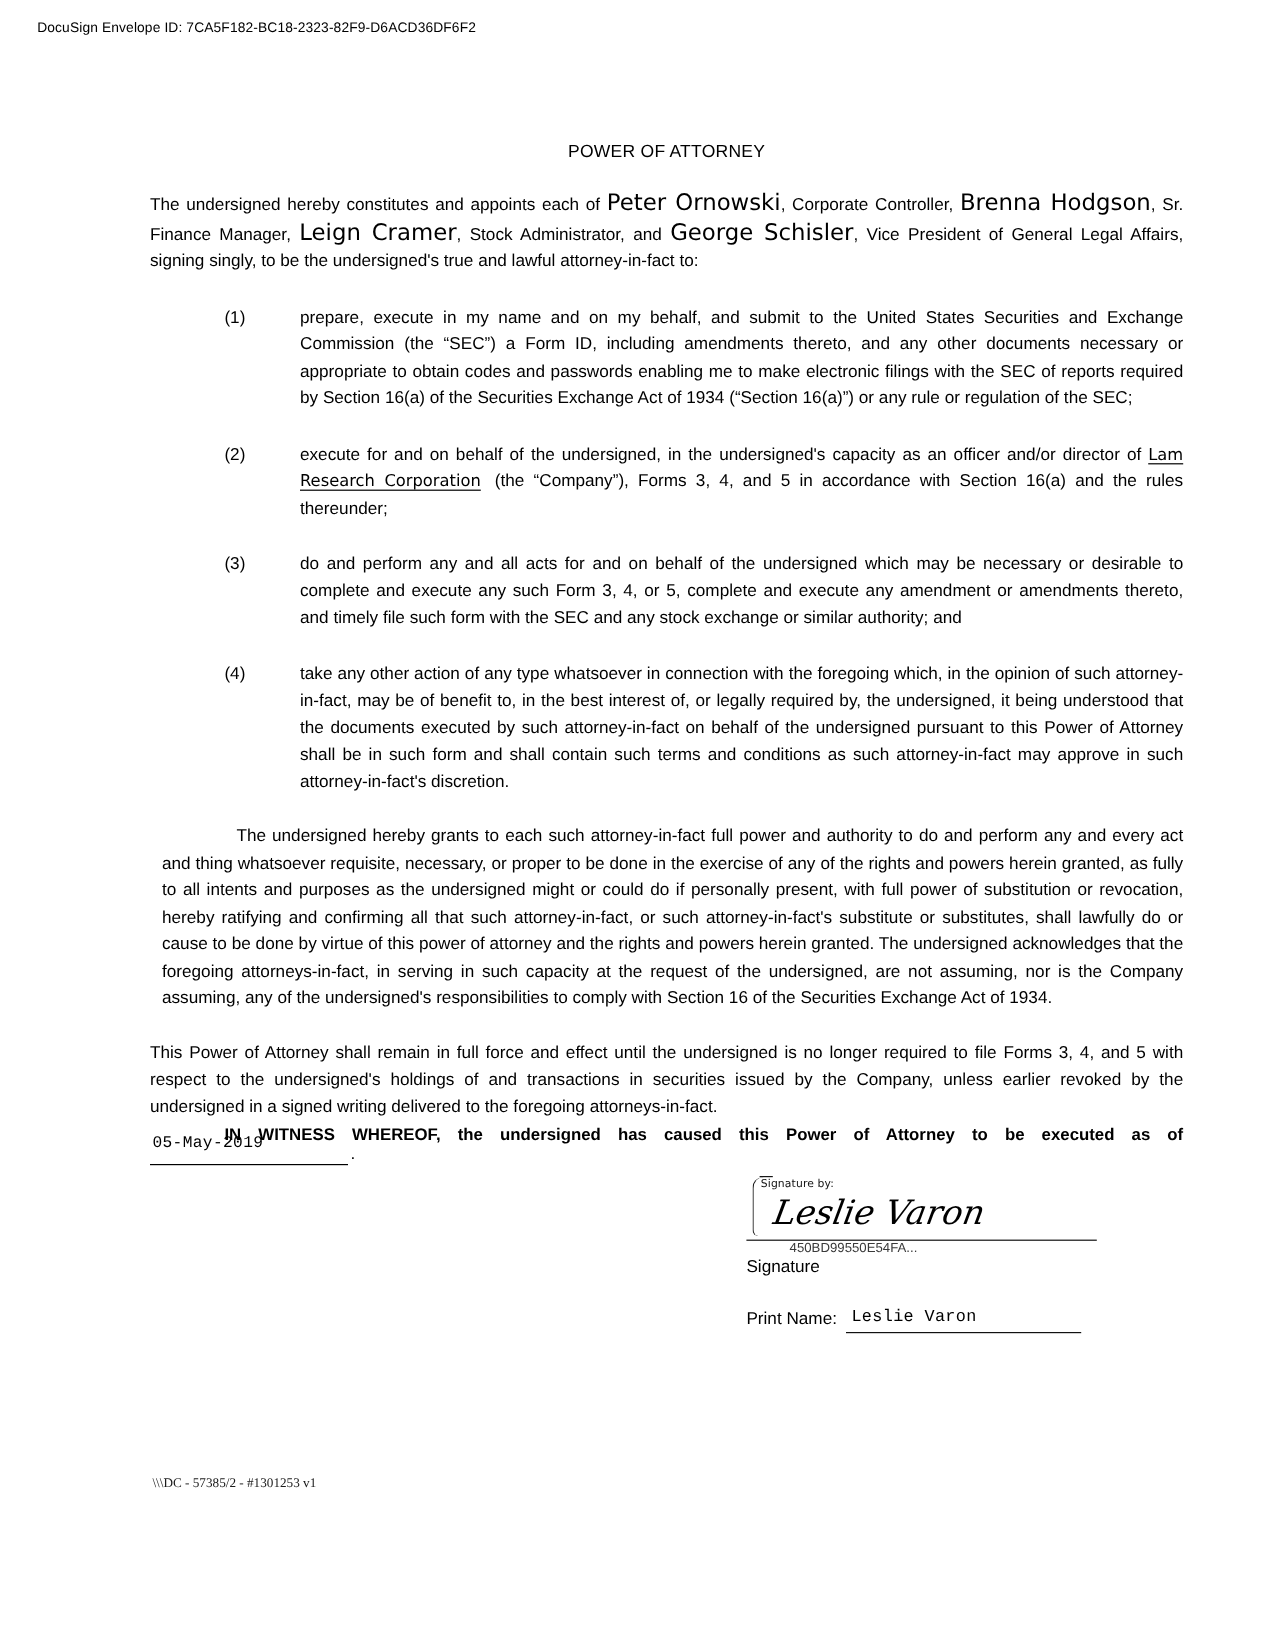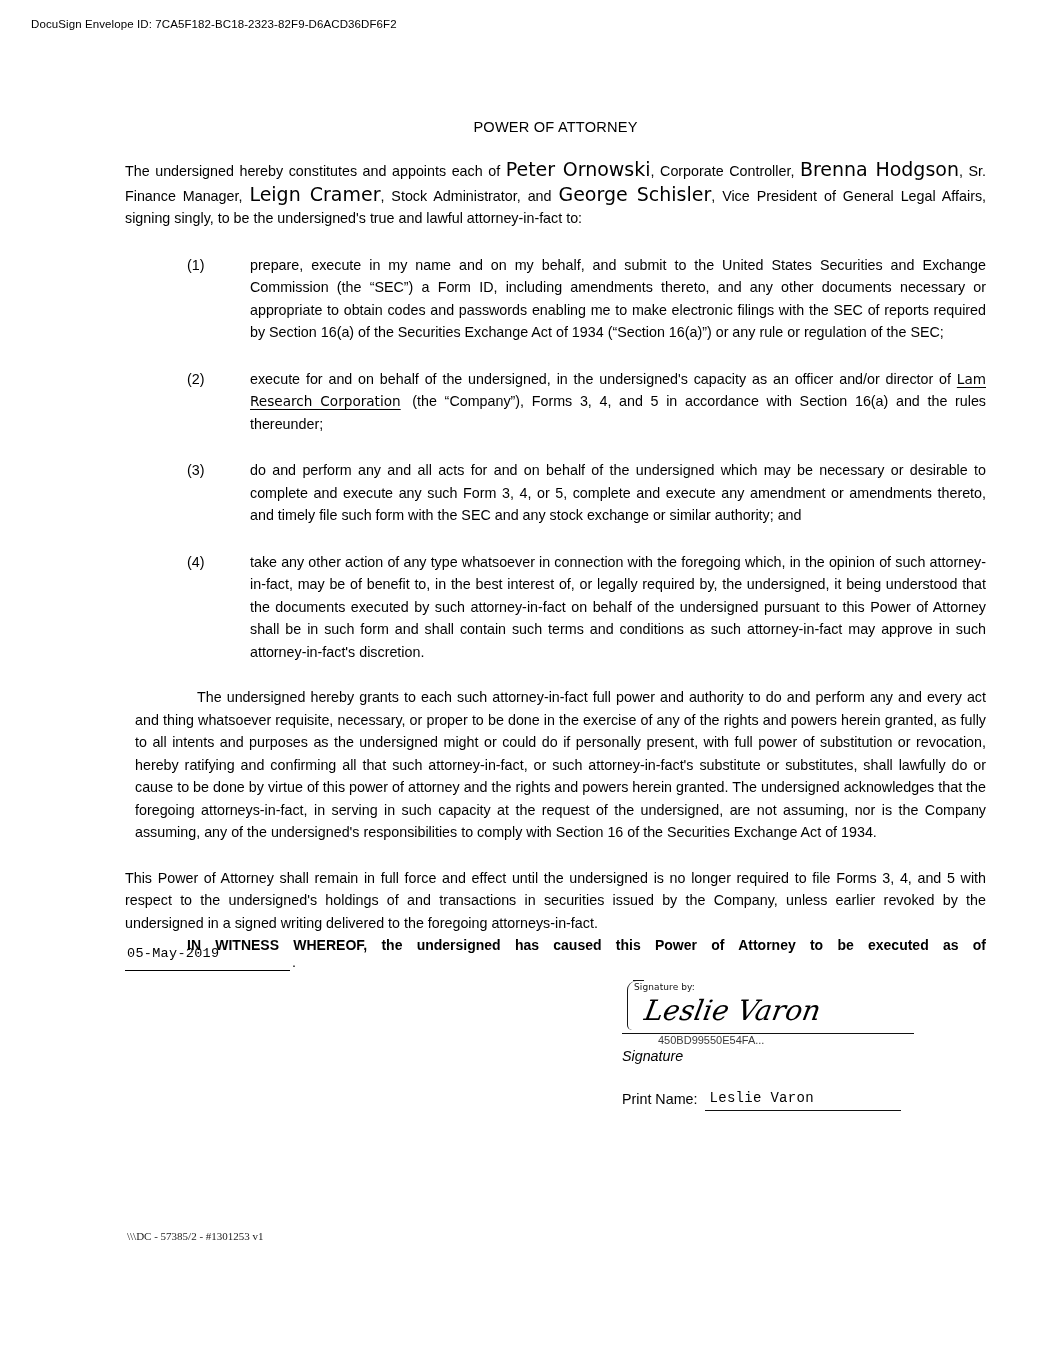--- a/index.html
+++ b/index.html
@@ -61,21 +61,21 @@
   .ds-sig {
     font-family:"DejaVu Serif", serif; font-style:italic; font-size:28px;
     transform:skewX(-10deg); transform-origin:left bottom;
     padding:2px 0 0 8px; white-space:nowrap;
   }
   .sig-line { border-top:1.3px solid #111; position:relative; height:15px; margin-top:3px; }
   .ds-id {
     position:absolute; left:16px; top:0;
     font-family:Liberation Sans, sans-serif; font-size:11px; color:#3a3a3a;margin-left:20px;
   }
-  .sig-label { font-size:14.3px; margin-top:0;font-style:italic; }
+  .sig-label { font-size:14.3px; margin-top:0; }
   .print-row { margin-top:27px; display:flex; }
   .print-label { font-size:14.3px; }
   .print-line {
     display:inline-block; border-bottom:1.3px solid #111;
     width:196px; margin-left:8px; position:relative; height:20px;
   }
   .print-value {
     position:absolute; left:4px; bottom:4px;
     font-family:"Liberation Mono", monospace; font-size:14px; letter-spacing:0.3px;
   }

